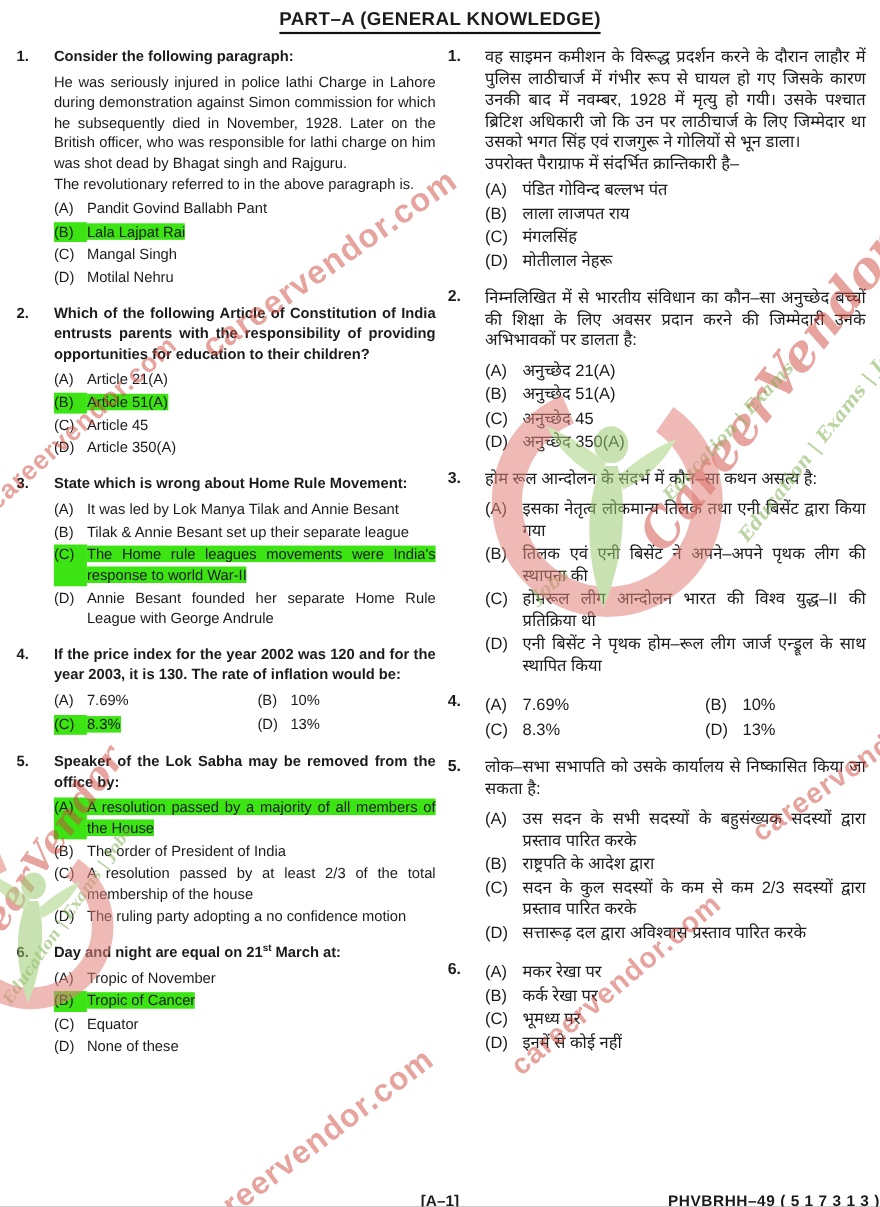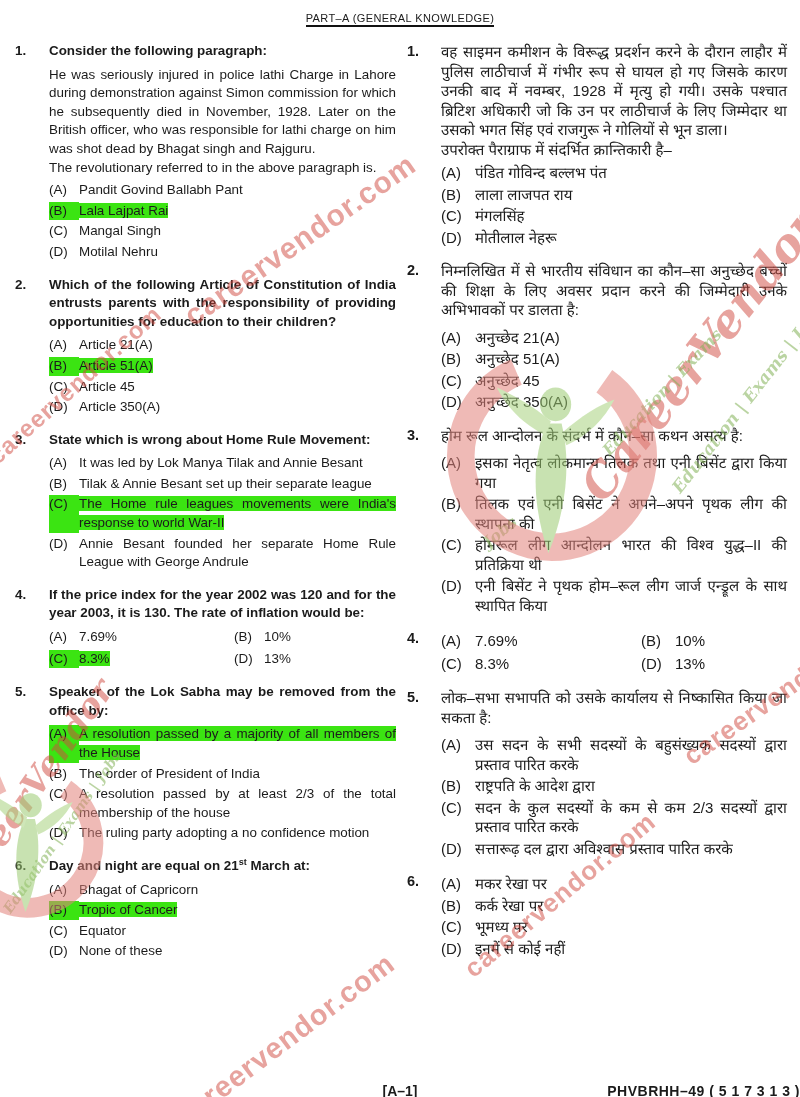--- a/index.html
+++ b/index.html
@@ -3,21 +3,21 @@
 <meta charset="utf-8">
 <style>
   html,body{margin:0;padding:0;background:#888;}
   .page{
     position:relative;width:800px;height:1097px;margin:0 auto;background:#ffffff;
     font-family:"Liberation Sans",sans-serif;color:#1b1b1b;overflow:hidden;
   }
   
   .header{position:absolute;top:8px;left:0;width:100%;text-align:center;}
   .title{
-    display:inline-block;font-size:11px;font-weight:normal;letter-spacing:.4px;
+    display:inline-block;font-size:17px;font-weight:bold;letter-spacing:.4px;
     border-bottom:2.5px solid #111;padding-bottom:1px;
   }
   
   .col{position:absolute;top:42px;}
   .col-en{left:15px;width:381px;}
   .col-hi{left:407px;width:380px;}
   
   .question{display:flex;margin-bottom:12px;}
   .qnum{flex:0 0 34px;font-weight:bold;}
   .col-en .qnum{font-size:13.4px;line-height:18.6px;}
@@ -193,21 +193,21 @@
           </div>
         </div>
       </div>
       <div class="question">
         <div class="qnum">6.</div>
         <div class="qbody">
           <div class="qheading">Day and night are equal on 21<sup>st</sup> March at:</div>
           <div class="options">
             <div class="option">
               <span class="olabel">(A)</span>
-              <span class="otext"><span class="t">Bhagat of Capricorn</span></span>
+              <span class="otext"><span class="t">Tropic of November</span></span>
             </div>
             <div class="option hl">
               <span class="olabel">(B)</span>
               <span class="otext"><span class="t">Tropic of Cancer</span></span>
             </div>
             <div class="option">
               <span class="olabel">(C)</span>
               <span class="otext"><span class="t">Equator</span></span>
             </div>
             <div class="option">

